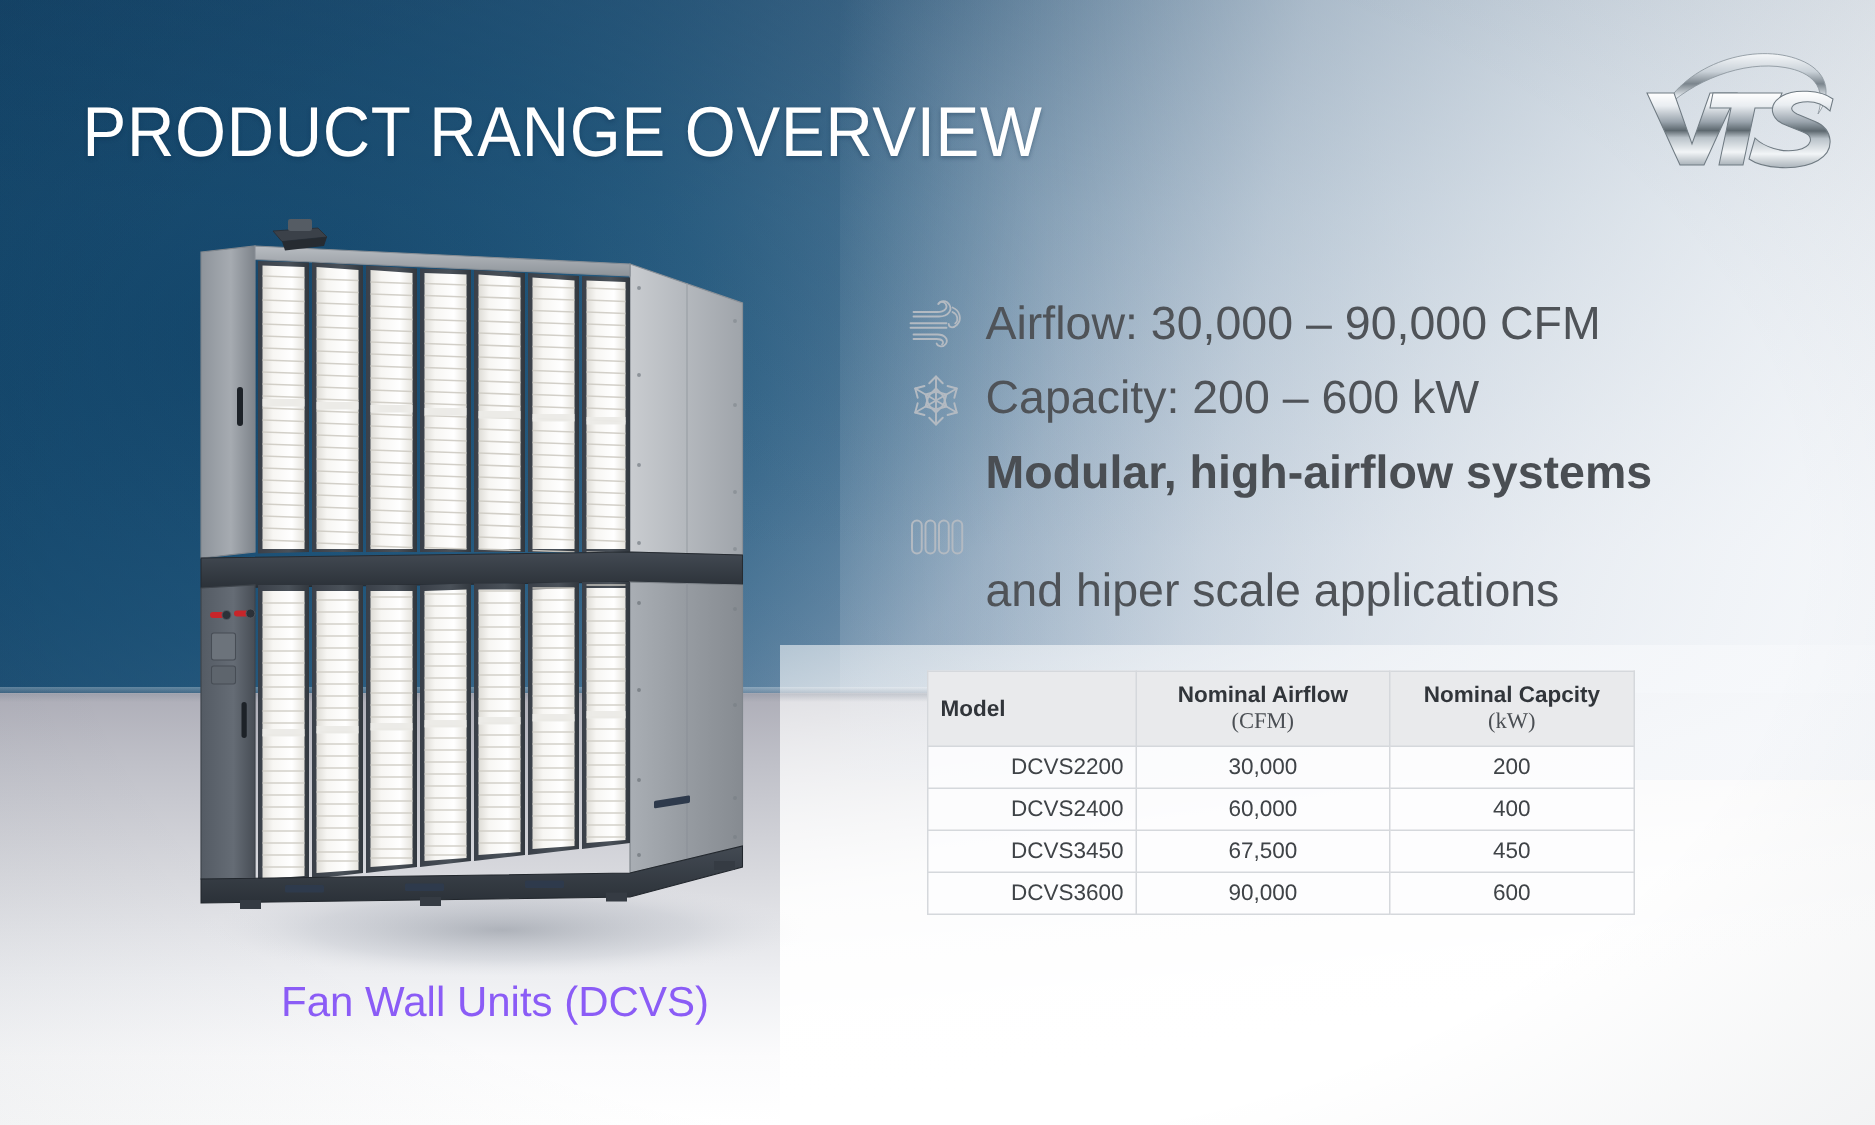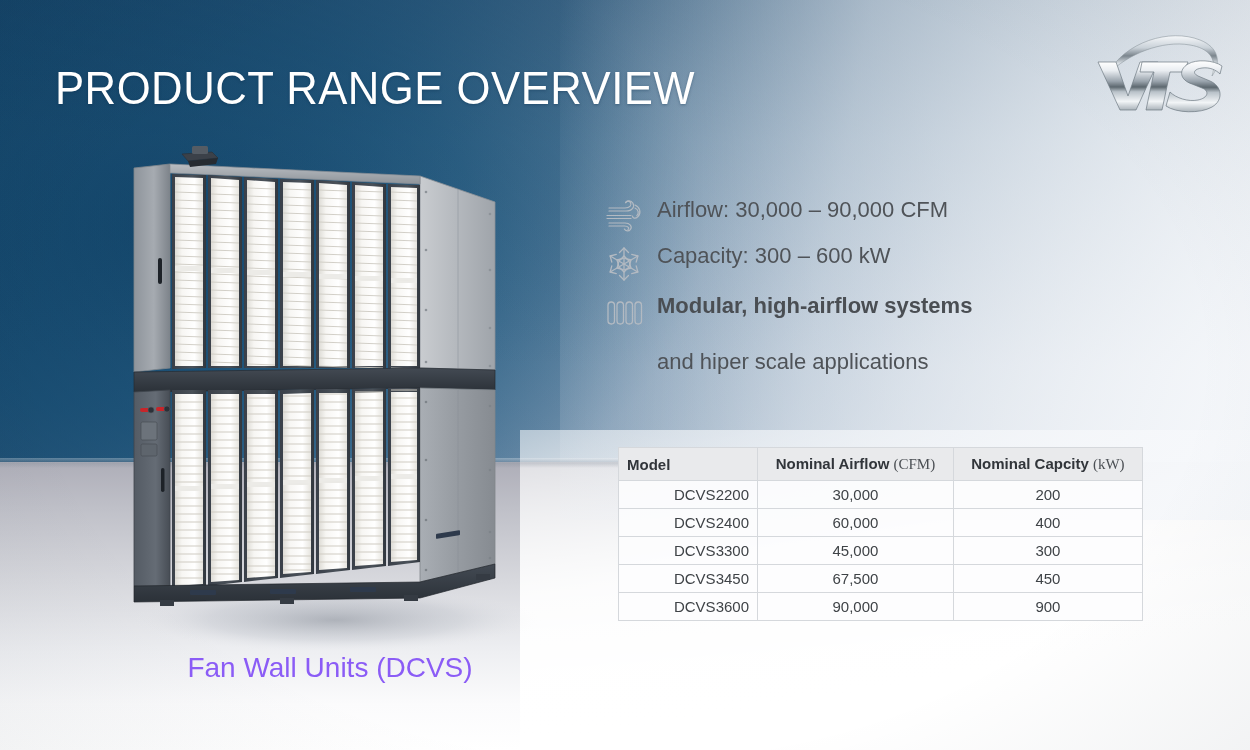--- a/index.html
+++ b/index.html
@@ -112,37 +112,37 @@
   }
   .bullet-icon {
     width: 52px;
     flex: 0 0 52px;
     display: flex;
     align-items: flex-start;
     justify-content: flex-start;
     padding-top: 3px;
   }
   .bullet-text {
-    font-size: 22px;
+    font-size: 31px;
     color: #4f5358;
     line-height: 1.28;
     font-weight: 400;
   }
   .bullet-text .strong {
     font-weight: 700;
     color: #4a4e53;
   }
-  .bullet.b3 { margin-top: 5px; }
+  .bullet.b3 { margin-top: 5px; align-items: center; }
   .bullet.b3 .bullet-icon { padding-top: 7px; }
 
   
   .spec-table {
     position: absolute;
     left: 618px; top: 447px;
-    width: 525px;
+    width: 472px;
     border-collapse: collapse;
     font-size: 15px;
     color: #3f4347;
     background: rgba(255,255,255,0.55);
   }
   .spec-table th, .spec-table td {
     border: 1px solid #d5d8dc;
     padding: 5px 8px;
     font-weight: 400;
   }
@@ -775,21 +775,21 @@
               <path d="M19 35 L14.5 30.5 M19 35 L23.5 30.5 M19 27 L14.5 22.5 M19 27 L23.5 22.5"></path>
             </g>
             <g transform="rotate(120 19 19)">
               <line x1="19" y1="3" x2="19" y2="35"></line>
               <path d="M19 3 L14.5 7.5 M19 3 L23.5 7.5 M19 11 L14.5 15.5 M19 11 L23.5 15.5"></path>
               <path d="M19 35 L14.5 30.5 M19 35 L23.5 30.5 M19 27 L14.5 22.5 M19 27 L23.5 22.5"></path>
             </g>
           </g>
         </svg>
       </div>
-      <div class="bullet-text">Capacity: 300 – 600 kW</div>
+      <div class="bullet-text">Capacity: 200 – 600 kW</div>
     </div>
 
     <div class="bullet b3">
       <div class="bullet-icon">
         <svg width="40" height="28" viewBox="0 0 40 28" aria-hidden="true">
           <g fill="none" stroke="#b3bac2" stroke-width="1.3">
             <rect x="3" y="3" width="6.5" height="22" rx="3.2"></rect>
             <rect x="12" y="3" width="6.5" height="22" rx="3.2"></rect>
             <rect x="21" y="3" width="6.5" height="22" rx="3.2"></rect>
             <rect x="30" y="3" width="6.5" height="22" rx="3.2"></rect>
@@ -817,30 +817,25 @@
         <td class="c-model">DCVS2200</td>
         <td class="c-num">30,000</td>
         <td class="c-num">200</td>
       </tr>
       <tr>
         <td class="c-model">DCVS2400</td>
         <td class="c-num">60,000</td>
         <td class="c-num">400</td>
       </tr>
       <tr>
-        <td class="c-model">DCVS3300</td>
-        <td class="c-num">45,000</td>
-        <td class="c-num">300</td>
-      </tr>
-      <tr>
         <td class="c-model">DCVS3450</td>
         <td class="c-num">67,500</td>
         <td class="c-num">450</td>
       </tr>
       <tr>
         <td class="c-model">DCVS3600</td>
         <td class="c-num">90,000</td>
-        <td class="c-num">900</td>
+        <td class="c-num">600</td>
       </tr>
     </tbody>
   </table>
 
 </div>
 
 </body></html>

